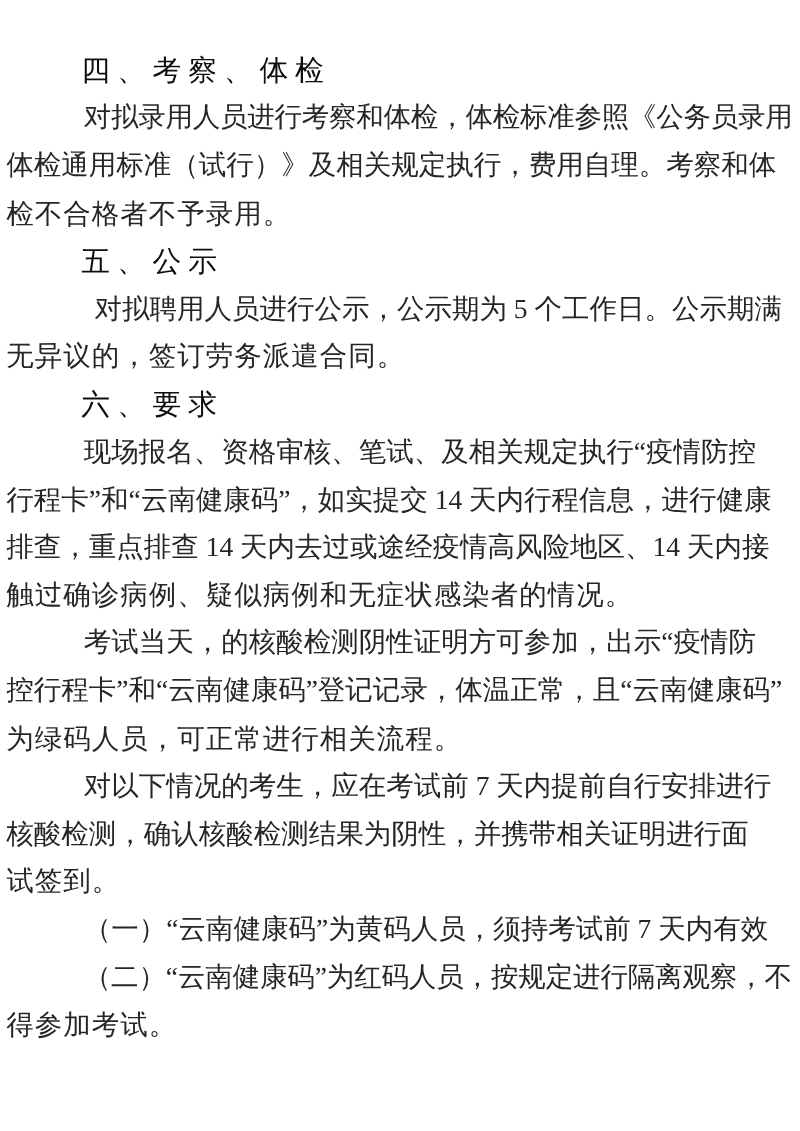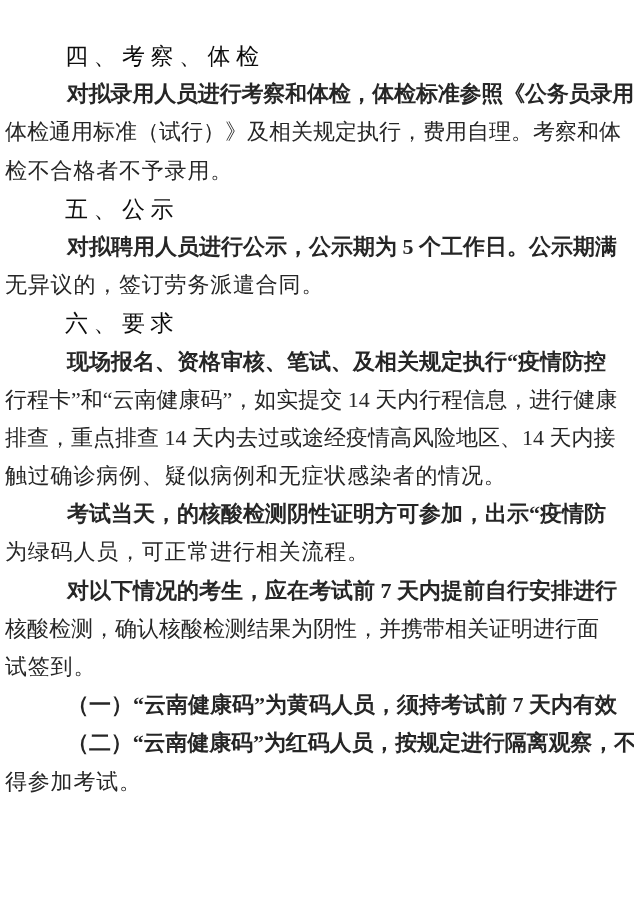--- a/index.html
+++ b/index.html
@@ -25,21 +25,21 @@
     font-size: 22px;
     line-height: 38.2px;
     height: 38.2px;
     overflow: hidden;
     white-space: nowrap;
     color: #262626;
   }
   
   .line.full { text-align: left; }
   
-  .line.first { text-indent: 62px; font-weight: bold; }
+  .line.first { text-indent: 62px; }
   
   .line.last { letter-spacing: 0.8px; }
   
   .line.heading {
     font-family: "Liberation Sans", "DejaVu Sans", sans-serif;
     font-weight: 400;
     font-size: 23px;
     letter-spacing: 5.5px;
     text-indent: 60px;
     color: #0d0d0d;
@@ -47,28 +47,29 @@
 </style>
 </head>
 <body>
 
 <div class="doc">
   <div class="line heading">四、考察、体检</div>
   <div class="line first" style="letter-spacing: -0.192308px;">对拟录用人员进行考察和体检，体检标准参照《公务员录用</div>
   <div class="line full" style="letter-spacing: 0px;">体检通用标准（试行）》及相关规定执行，费用自理。考察和体</div>
   <div class="line last">检不合格者不予录用。</div>
   <div class="line heading">五、公示</div>
-  <div class="line first" style="letter-spacing: 0px;">对拟聘用人员进行公示，公示期为 5 个工作日。公示期满</div>
+  <div class="line first" style="letter-spacing: 0px; text-align: center;">对拟聘用人员进行公示，公示期为 5 个工作日。公示期满</div>
   <div class="line last">无异议的，签订劳务派遣合同。</div>
   <div class="line heading">六、要求</div>
   <div class="line first" style="letter-spacing: 0px;">现场报名、资格审核、笔试、及相关规定执行“疫情防控</div>
   <div class="line full" style="letter-spacing: 0px;">行程卡”和“云南健康码”，如实提交 14 天内行程信息，进行健康</div>
   <div class="line full" style="letter-spacing: 0px;">排查，重点排查 14 天内去过或途经疫情高风险地区、14 天内接</div>
   <div class="line last">触过确诊病例、疑似病例和无症状感染者的情况。</div>
   <div class="line first" style="letter-spacing: 0px;">考试当天，的核酸检测阴性证明方可参加，出示“疫情防</div>
+  <div class="line full" style="letter-spacing: 0px;">控行程卡”和“云南健康码”登记记录，体温正常，且“云南健康码”</div>
   <div class="line last">为绿码人员，可正常进行相关流程。</div>
   <div class="line first" style="letter-spacing: 0px;">对以下情况的考生，应在考试前 7 天内提前自行安排进行</div>
   <div class="line full" style="letter-spacing: 0px;">核酸检测，确认核酸检测结果为阴性，并携带相关证明进行面</div>
   <div class="line last">试签到。</div>
   <div class="line first" style="letter-spacing: 0px;">（一）“云南健康码”为黄码人员，须持考试前 7 天内有效</div>
   <div class="line first" style="letter-spacing: -0.111111px;">（二）“云南健康码”为红码人员，按规定进行隔离观察，不</div>
   <div class="line last">得参加考试。</div>
 </div>
 
 </body></html>

